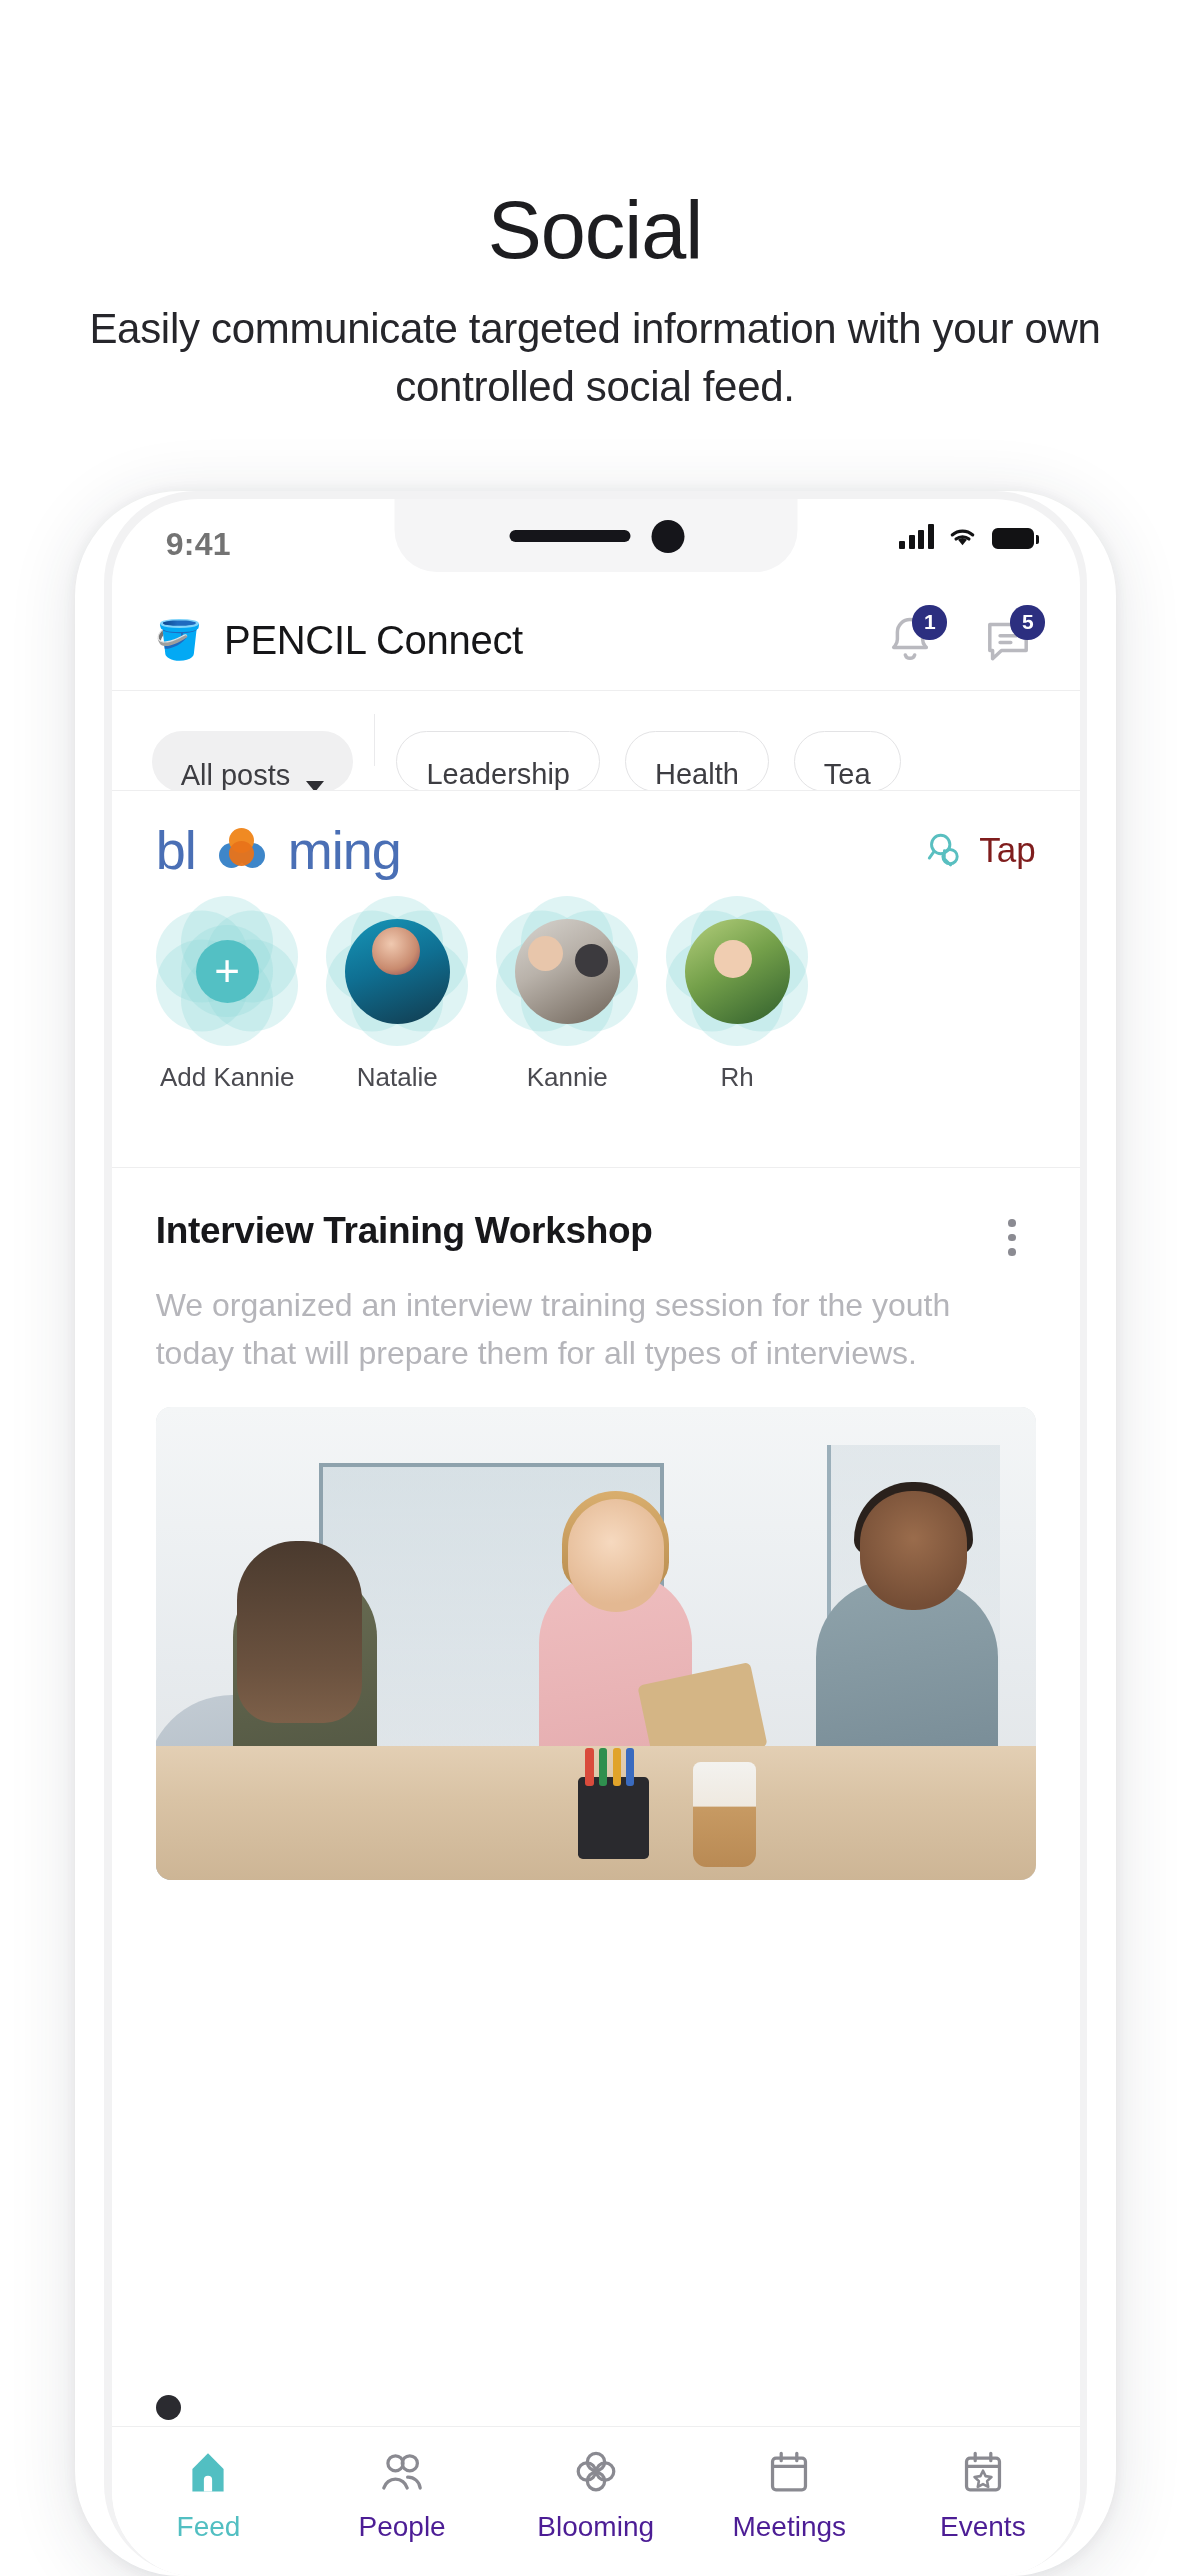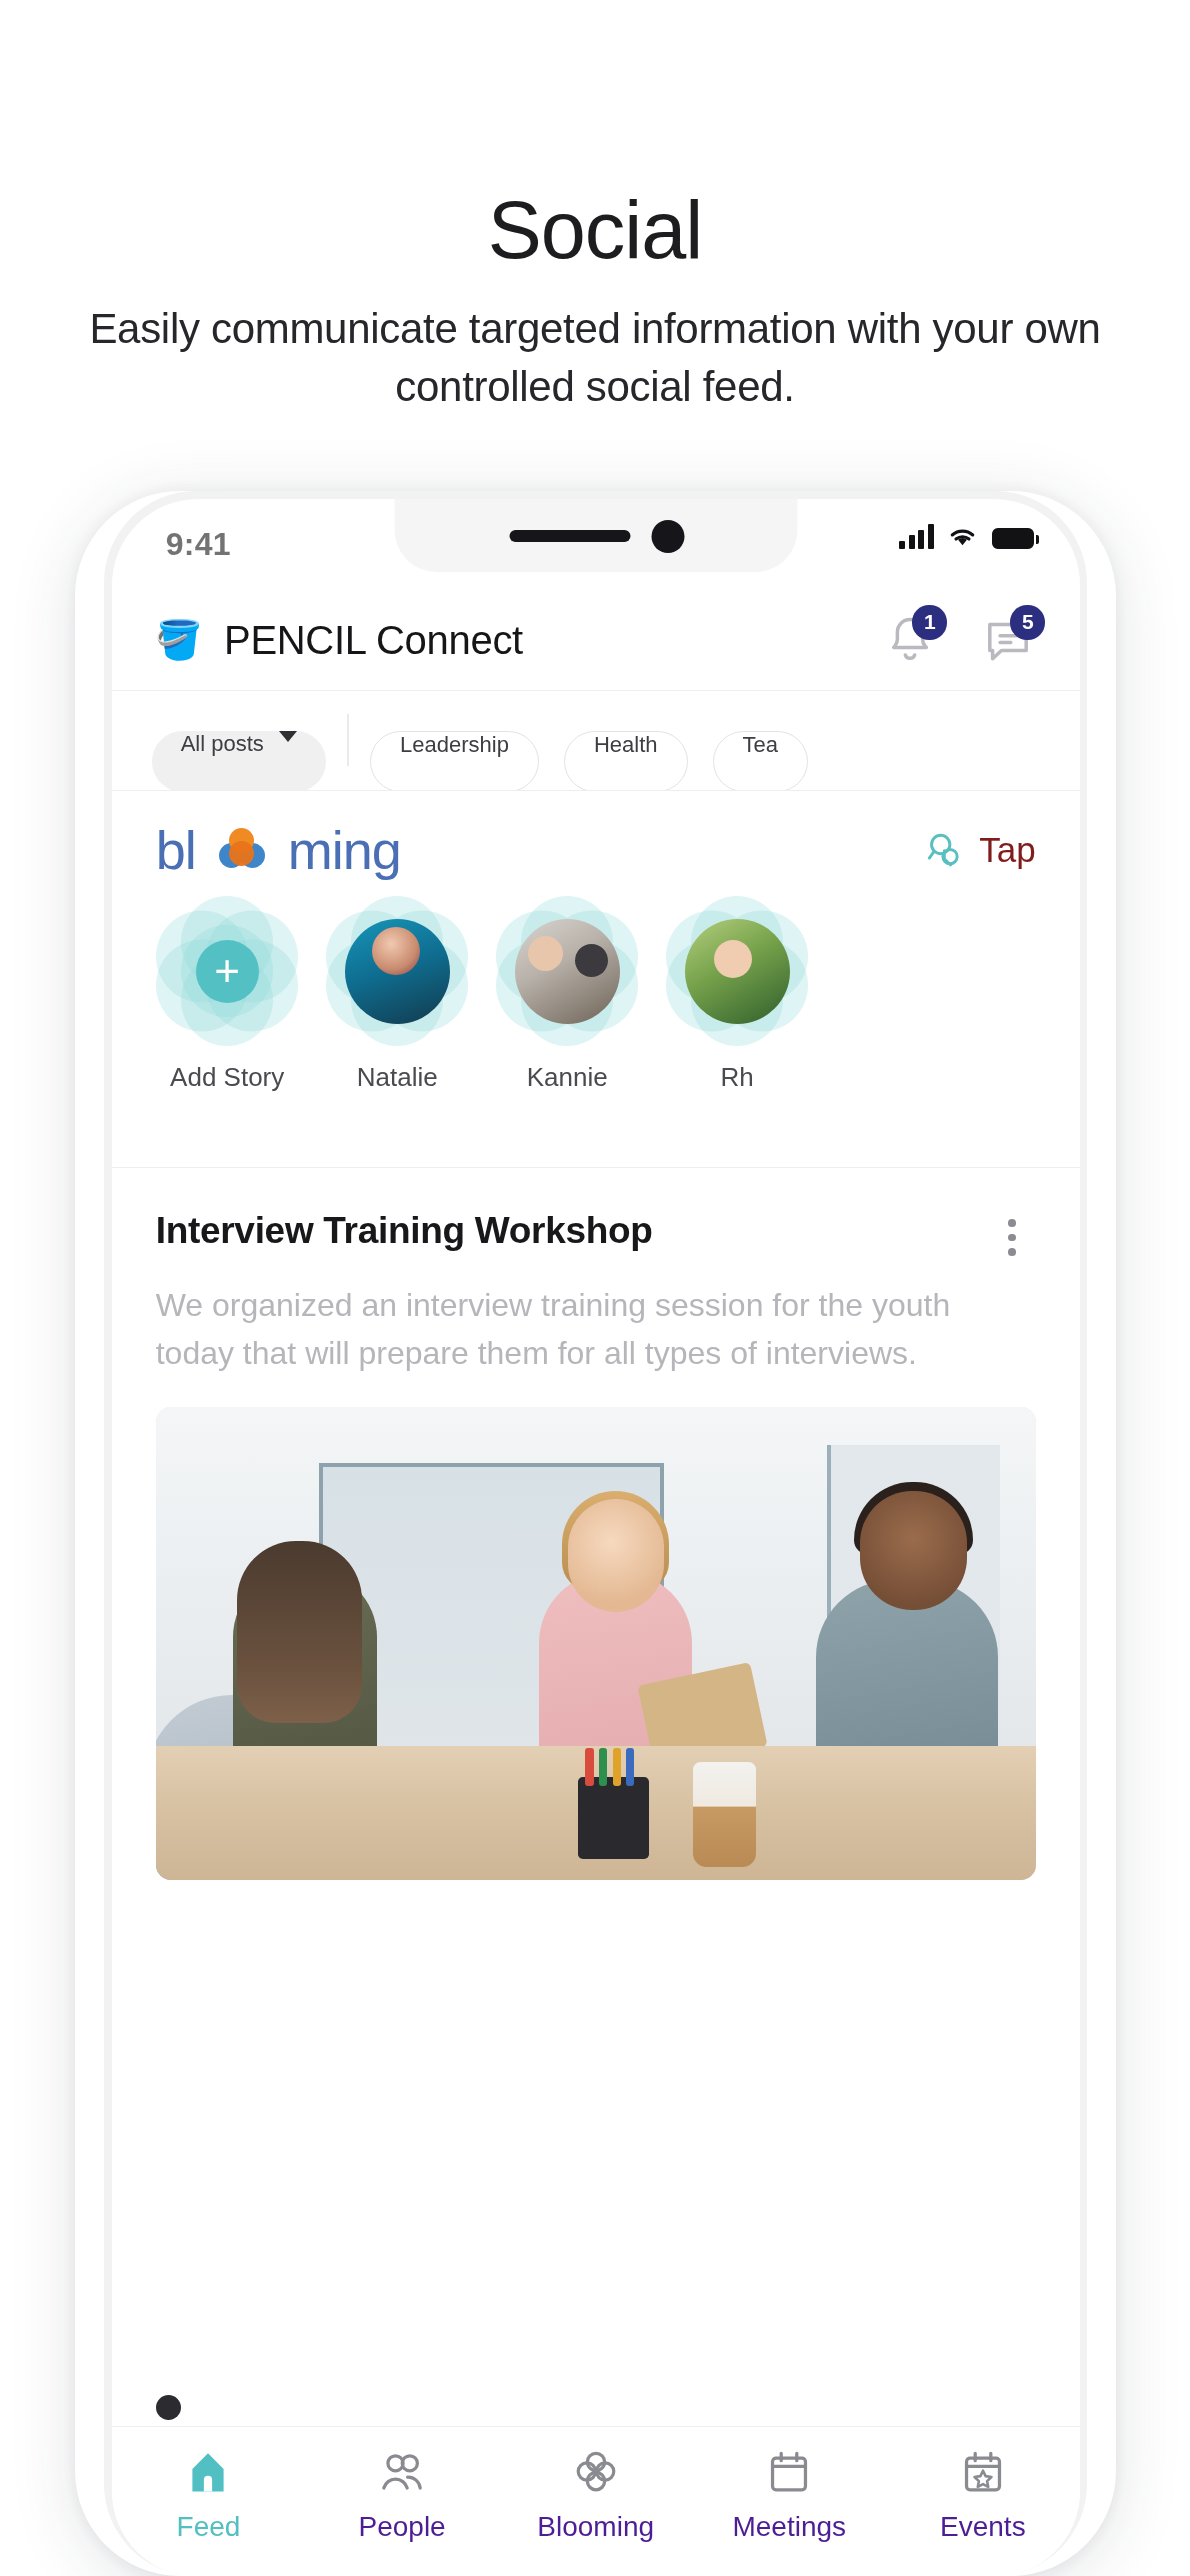--- a/index.html
+++ b/index.html
@@ -138,23 +138,23 @@
     position:absolute; left:0; top:192px;
     width:968px; height:100px;
     display:flex; align-items:center;
     padding-left:40px;
     border-bottom:1.9px solid #eeeeef;
     overflow:hidden;
   }
   .chip {
     flex:none;
     height:61px; border-radius:33px;
-    display:flex; align-items:flex-start; justify-content:center; gap:15.3px;
+    display:flex; align-items:flex-end; justify-content:center; gap:15.3px;
     padding:0 29px;
-    font-size:22px; color:#3d3d42;
+    font-size:29px; color:#3d3d42;
     white-space:nowrap;
     margin-top:43px;
   }
   .chip.solid { background:#f0f0f1; }
   .chip.outline { border:1.9px solid #e3e3e5; }
   .chip-caret {
     width:0;height:0;
     border-left:9.6px solid transparent;
     border-right:9.6px solid transparent;
     border-top:11.5px solid #2e2e33;
@@ -428,21 +428,21 @@
                 <span style="transform:translate(25px,14.4px)"></span>
                 <span style="transform:translate(0,29px)"></span>
                 <span style="transform:translate(-25px,14.4px)"></span>
                 <span style="transform:translate(-25px,-14.4px)"></span>
                 <span></span>
               </div>
               <div class="story-inner">
                 <div class="plus-circle">+</div>
               </div>
             </div>
-            <div class="story-name">Add Story</div>
+            <div class="story-name">Add Kannie</div>
           </div>
 
           <div class="story">
             <div class="story-ring">
               <div class="petals">
                 <span style="transform:translate(0,-29px)"></span>
                 <span style="transform:translate(25px,-14.4px)"></span>
                 <span style="transform:translate(25px,14.4px)"></span>
                 <span style="transform:translate(0,29px)"></span>
                 <span style="transform:translate(-25px,14.4px)"></span>

